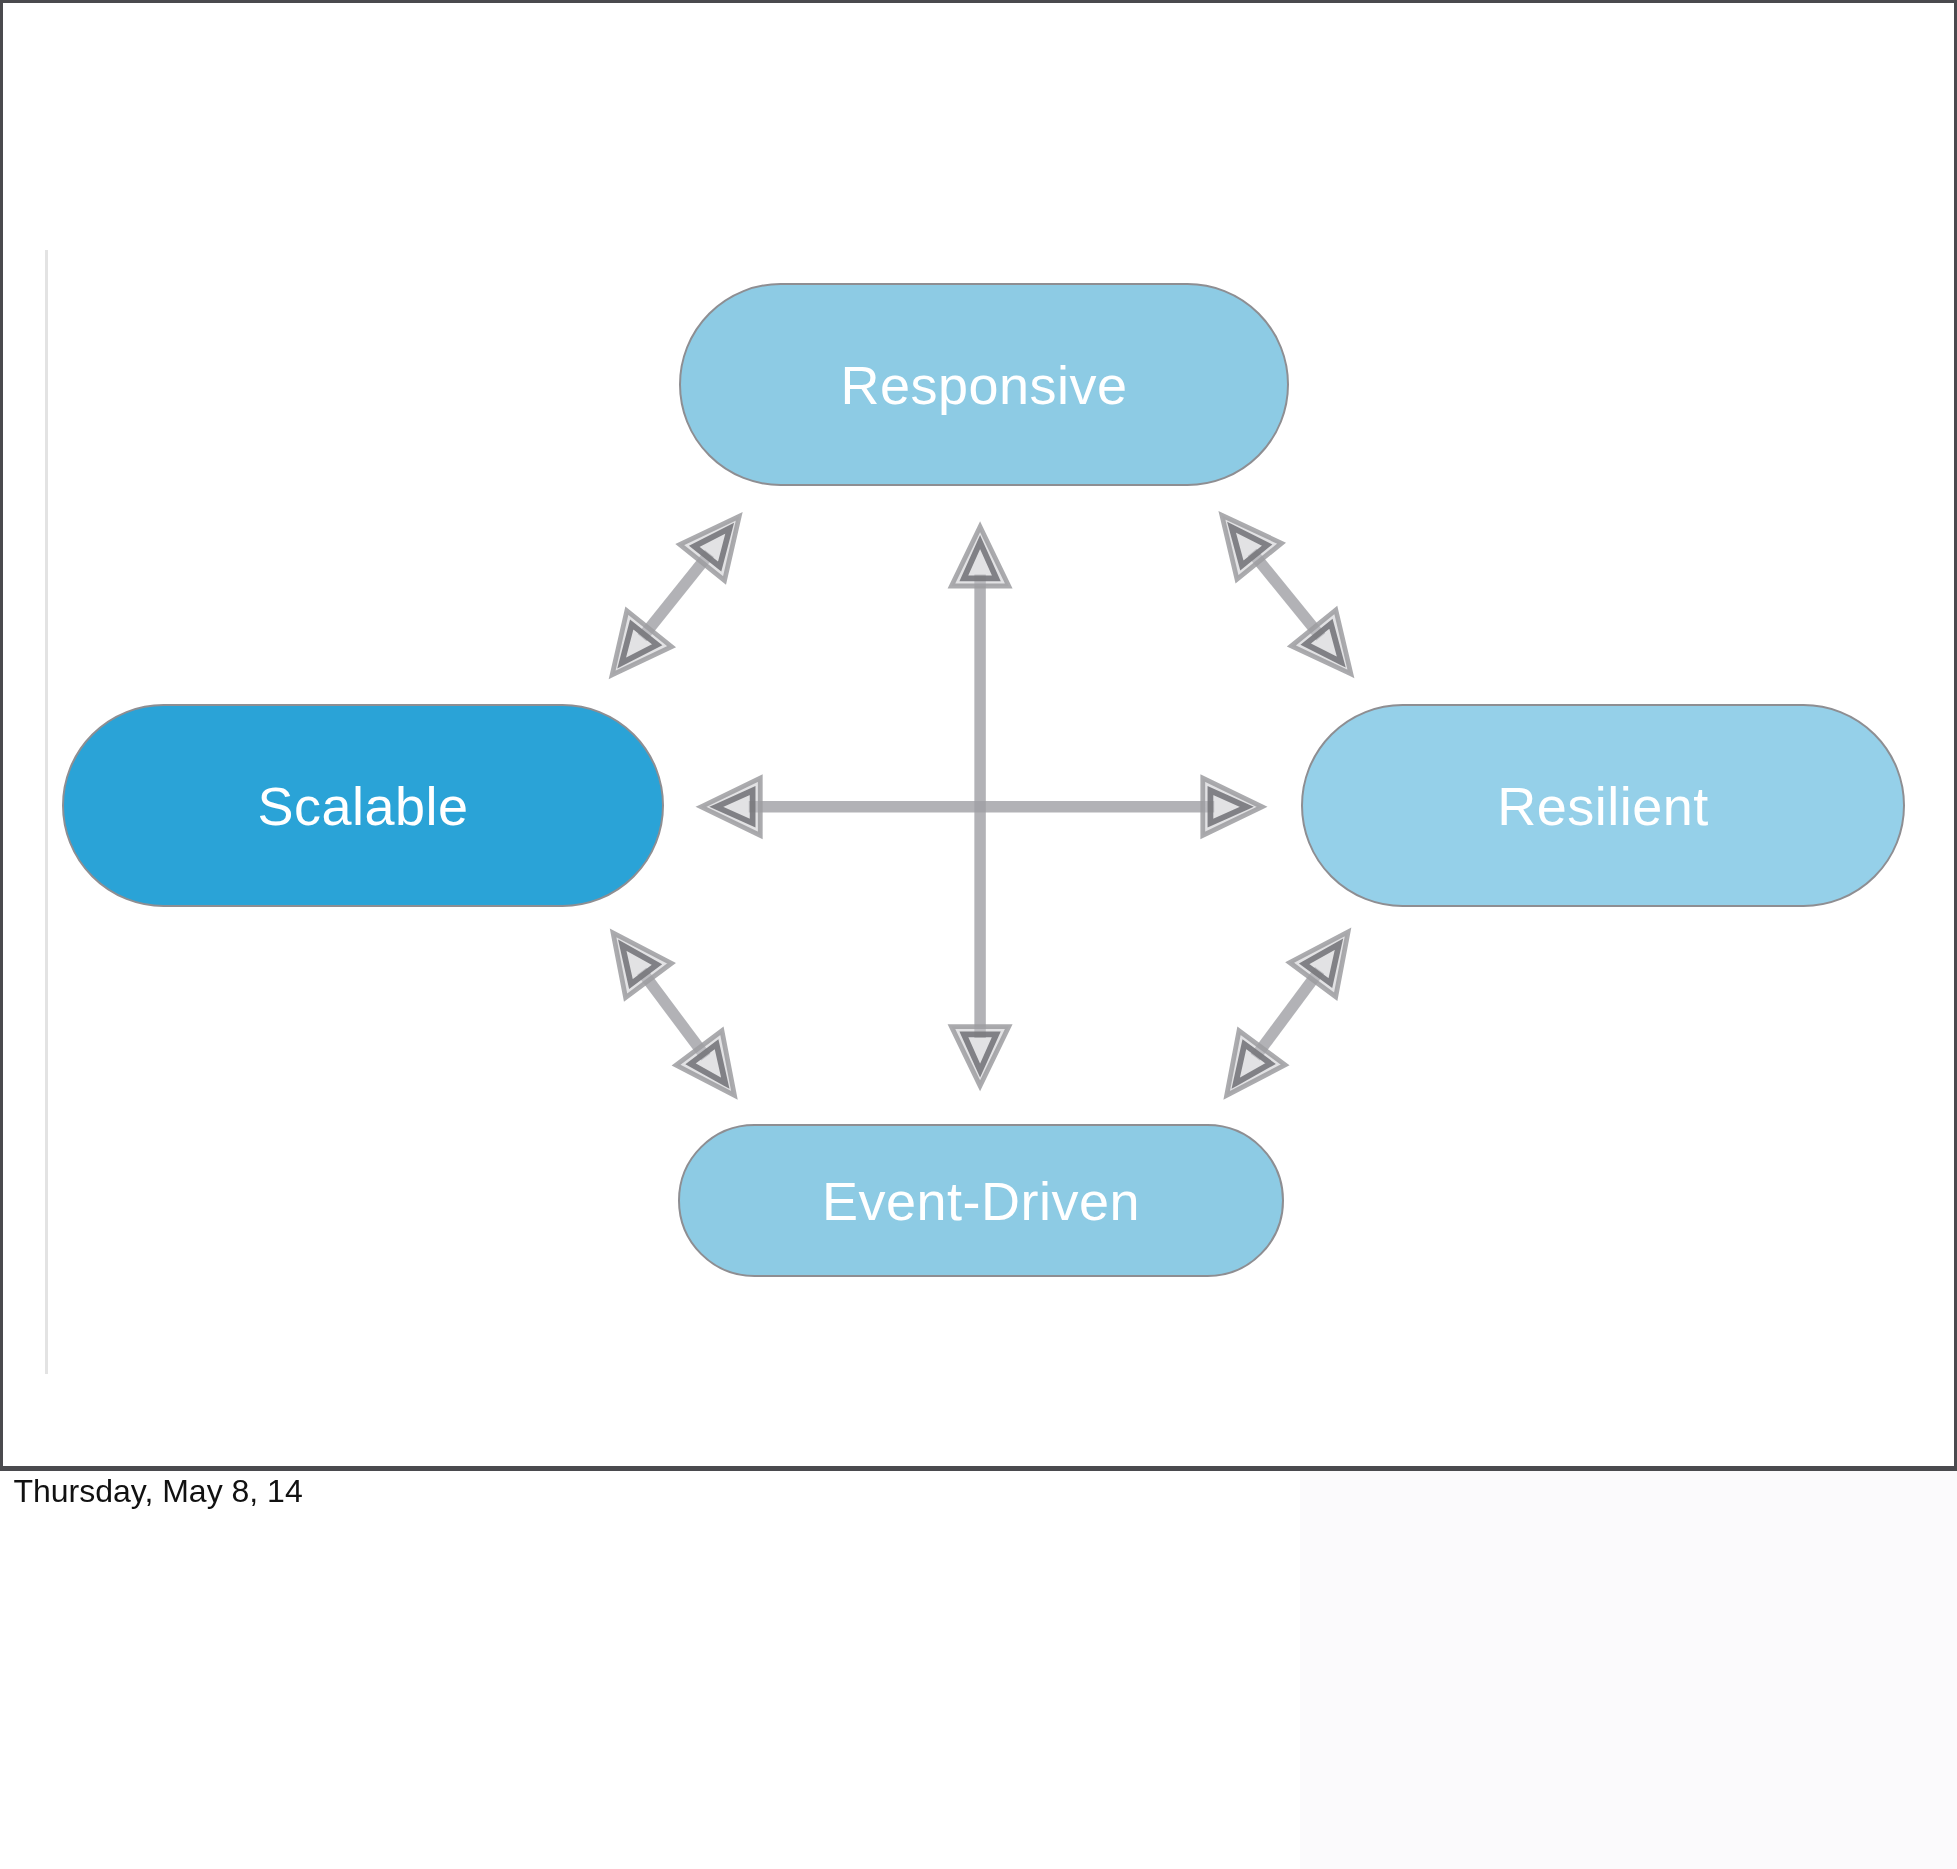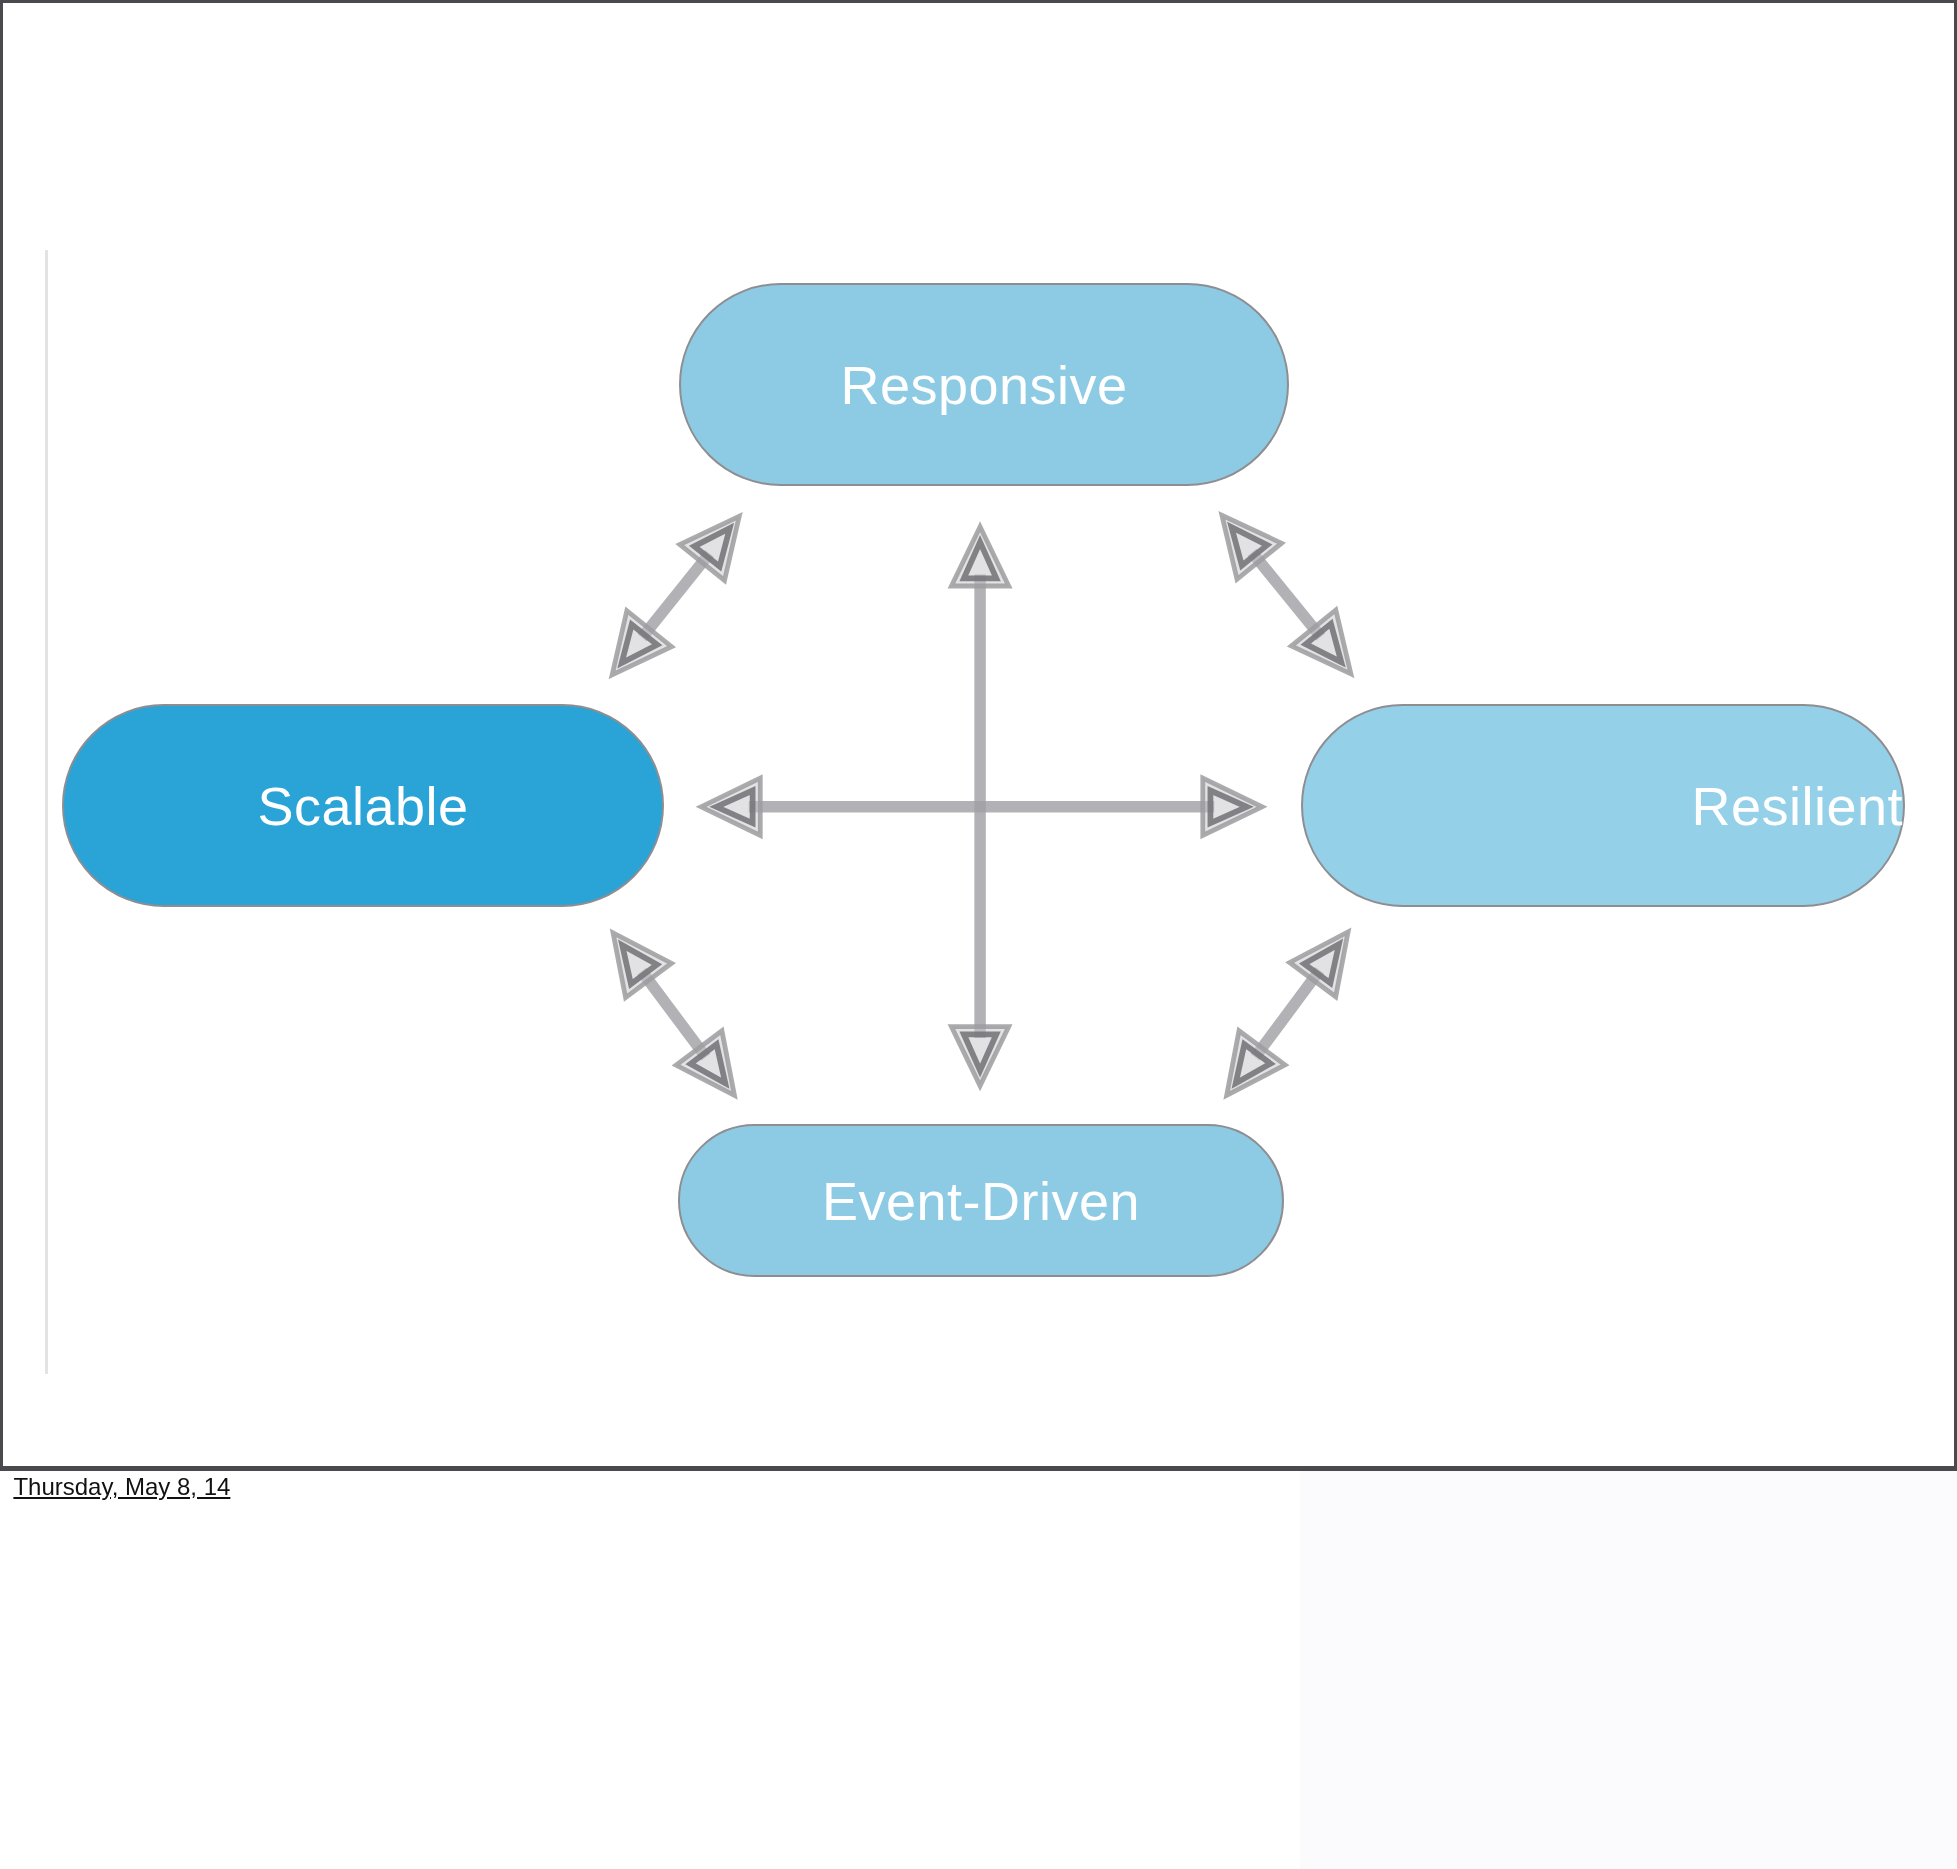--- a/index.html
+++ b/index.html
@@ -65,21 +65,20 @@
     left: 676px; top: 280px; width: 610px; height: 203px;
     background: var(--node-light, #8dcbe4);
   }
   .node-scalable {
     left: 59px; top: 701px; width: 602px; height: 203px;
     background: var(--node-primary, #2aa3d7);
   }
   .node-resilient {
     left: 1298px; top: 701px; width: 604px; height: 203px;
     background: var(--node-light-alt, #95d0e9);
-    justify-content: flex-end;
   }
   .node-event-driven {
     left: 675px; top: 1121px; width: 606px; height: 153px;
     background: var(--node-light, #8dcbe4);
   }
   
   .arrows-svg {
     position: absolute;
     left: 0;
     top: 0;
@@ -103,23 +102,22 @@
     stroke: #77777b;
     stroke-opacity: 0.9;
     stroke-width: 6;
     stroke-linejoin: miter;
   }
   
   .footer-date {
     position: absolute;
     left: 13.4px;
     top: 1473px;
-    font-size: 24px;
+    font-size: 32px;
     color: var(--footer-text, #111111);
-    text-decoration: underline;
   }
 </style>
 </head>
 <body>
 
 <div class="viewport">
 
   <div class="slide">
 
     <div class="faint-line"></div>

